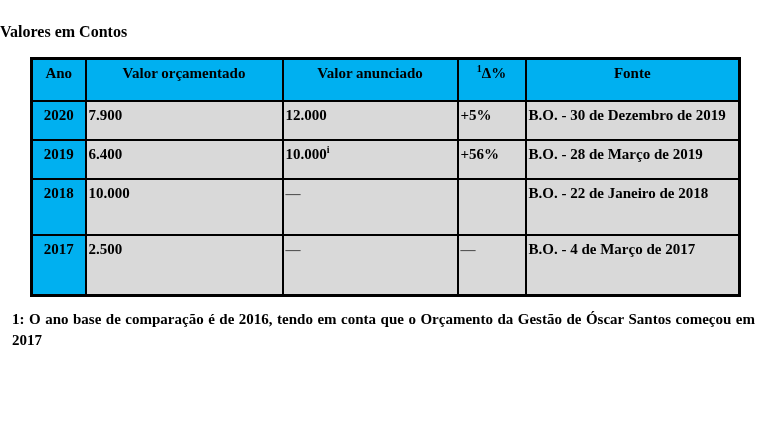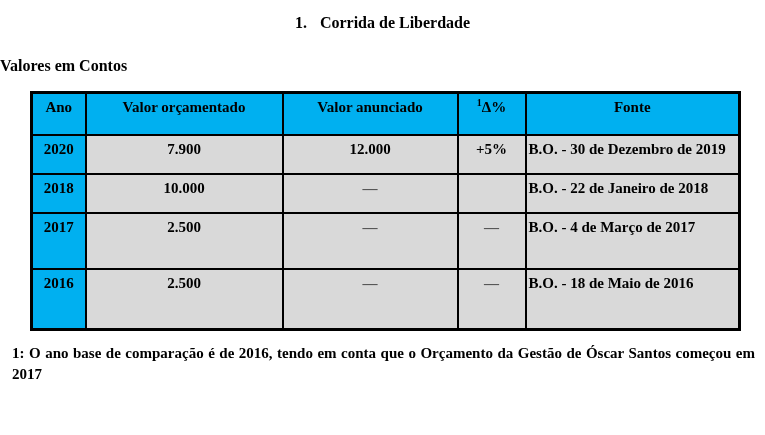--- a/index.html
+++ b/index.html
@@ -42,21 +42,21 @@
     font-size: 15px;
     font-weight: bold;
     padding: 3px 2px 13px 2px;
     line-height: 21px;
     overflow: hidden;
     margin-top: 25px;
   }
   thead tr { height: 42px; }
   thead th { background: #00B0F0; text-align: center; }
   tbody th.ano { background: #00B0F0; text-align: center; }
-  tbody td { background: #D9D9D9; text-align: center; }
+  tbody td { background: #D9D9D9; }
   tbody tr { height: 36px; }
   tbody tr:nth-child(3) { height: 56px; }
   tbody tr:last-child { height: 61px; }
   td.fonte {
     text-align: justify;
     text-align-last: left;
     padding: 2px 6px 0 8px;
   }
   .dash { color: #4d4d4d; }
   sup { font-size: 10px; line-height: 0; }
@@ -68,23 +68,20 @@
     line-height: 21px;
     text-align: justify;
     font-weight: bold;
   }
 </style>
 </head>
 <body>
 
 <div class="page">
 
-  <div class="doc-title">
-    <span class="num">1.</span><span>Corrida de Liberdade</span>
-  </div>
 
   <div class="subtitle">Valores em Contos</div>
 
   <table class="main">
     <colgroup>
       <col style="width:54px">
         <col style="width:197px">
         <col style="width:175px">
         <col style="width:68px">
         <col style="width:214px">
@@ -100,42 +97,42 @@
     </thead>
     <tbody id="tbody">
   <tr>
     <th class="ano">2020</th>
     <td>7.900</td>
     <td><span>12.000</span><sup></sup></td>
     <td>+5%</td>
     <td class="fonte">B.O. - 30 de Dezembro de 2019</td>
   </tr>
 
+  <tr>
+    <th class="ano">2019</th>
+    <td>6.400</td>
+    <td><span>10.000</span><sup>i</sup></td>
+    <td>+56%</td>
+    <td class="fonte">B.O. - 28 de Março de 2019</td>
+  </tr>
 
   <tr>
     <th class="ano">2018</th>
     <td>10.000</td>
     <td><span class="dash">—</span><sup></sup></td>
     <td></td>
     <td class="fonte">B.O. - 22 de Janeiro de 2018</td>
   </tr>
 
   <tr>
     <th class="ano">2017</th>
     <td>2.500</td>
     <td><span class="dash">—</span><sup></sup></td>
     <td class="dash">—</td>
     <td class="fonte">B.O. - 4 de Março de 2017</td>
   </tr>
 
-  <tr>
-    <th class="ano">2016</th>
-    <td>2.500</td>
-    <td><span class="dash">—</span><sup></sup></td>
-    <td class="dash">—</td>
-    <td class="fonte">B.O. - 18 de Maio de 2016</td>
-  </tr>
 </tbody>
   </table>
 
   <div class="footnote">1: O ano base de comparação é de 2016, tendo em conta que o Orçamento da Gestão de Óscar Santos começou em 2017</div>
 
 </div>
 
 </body></html>

